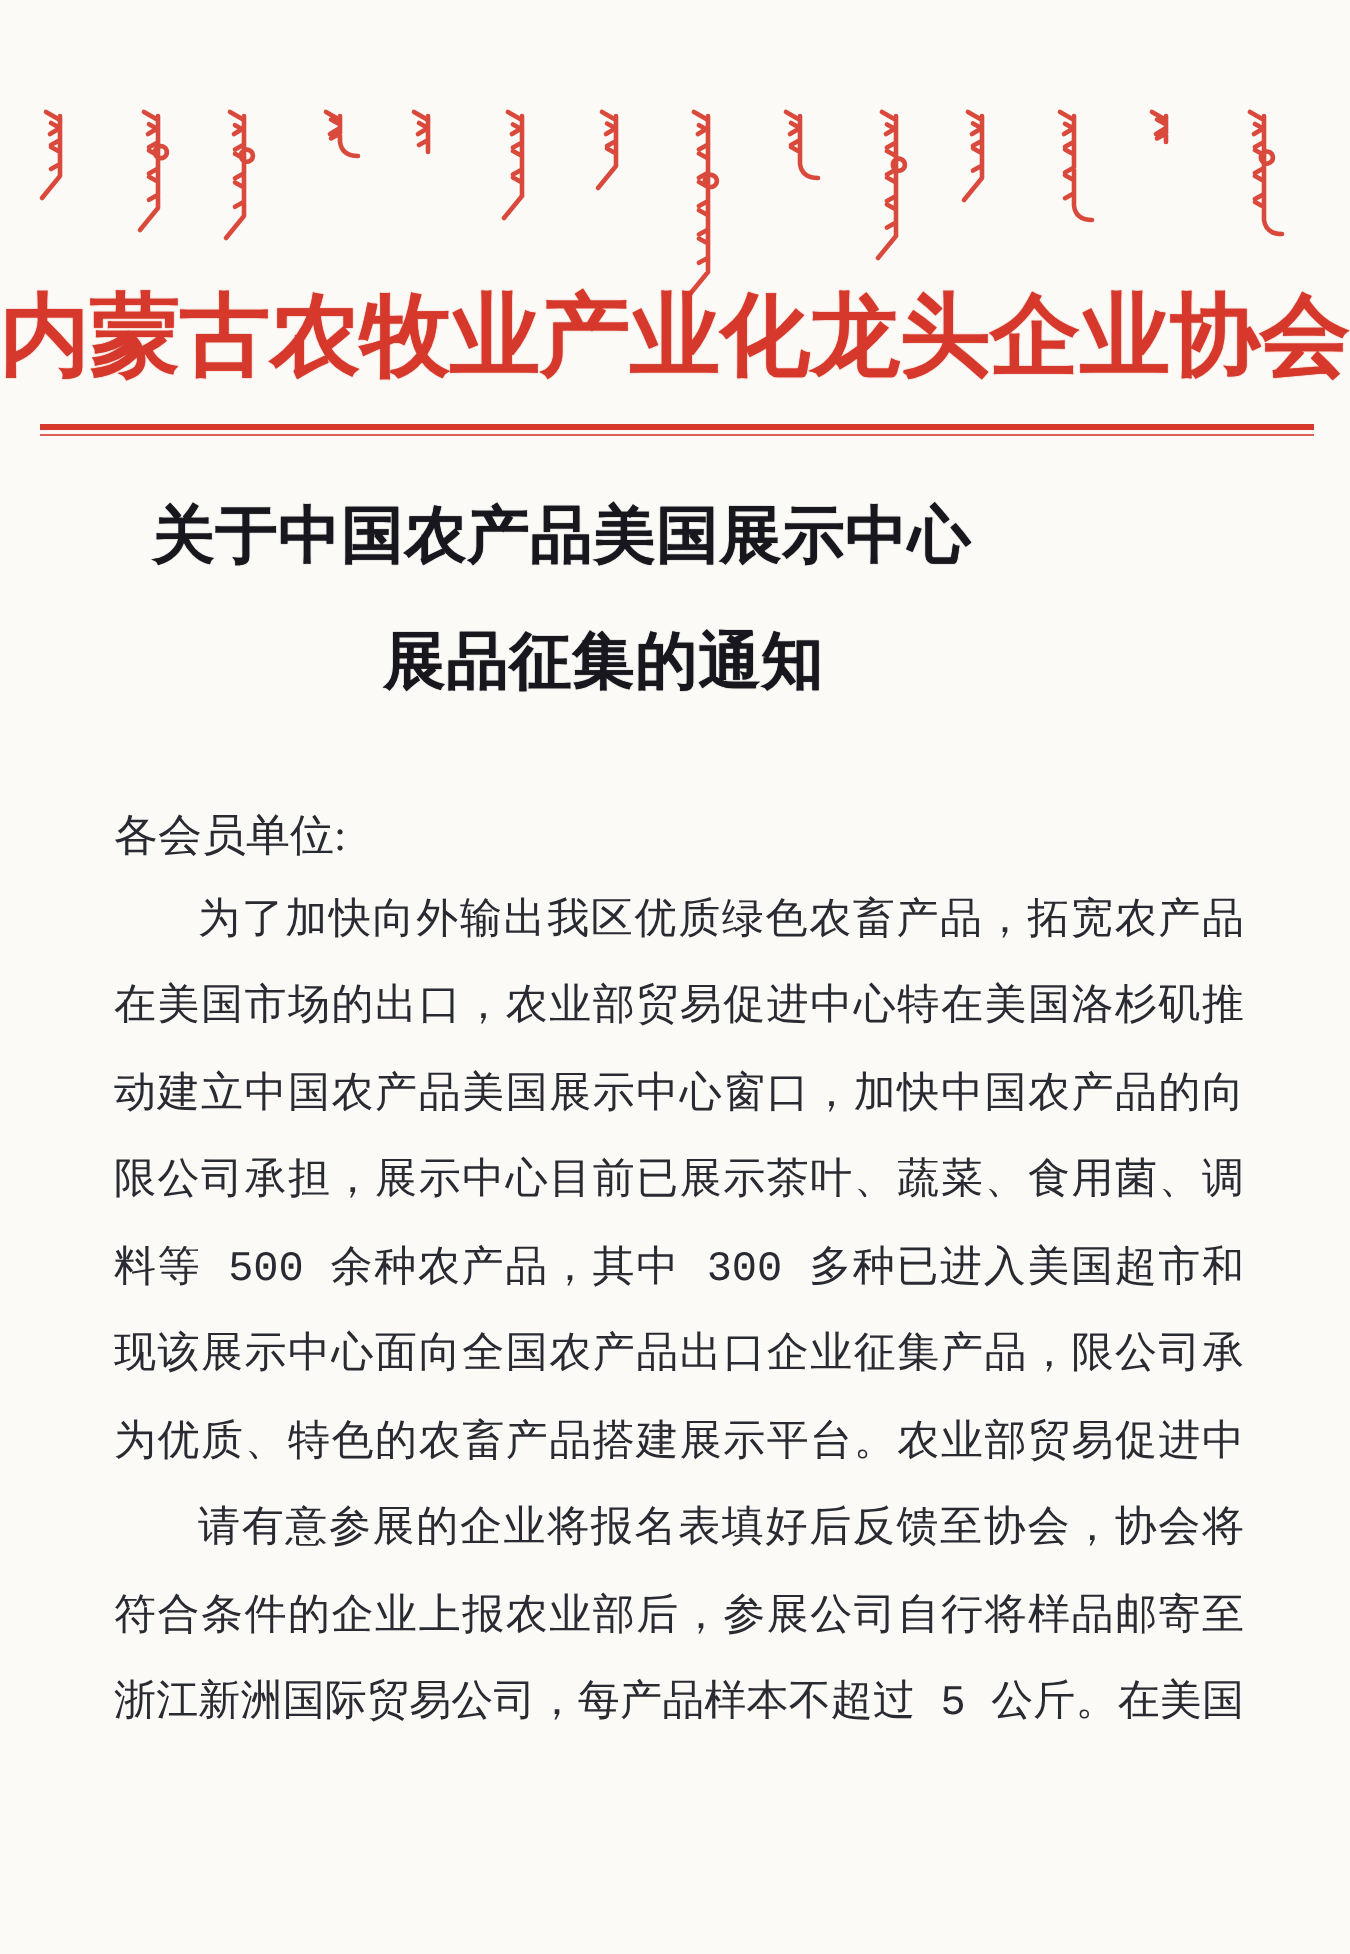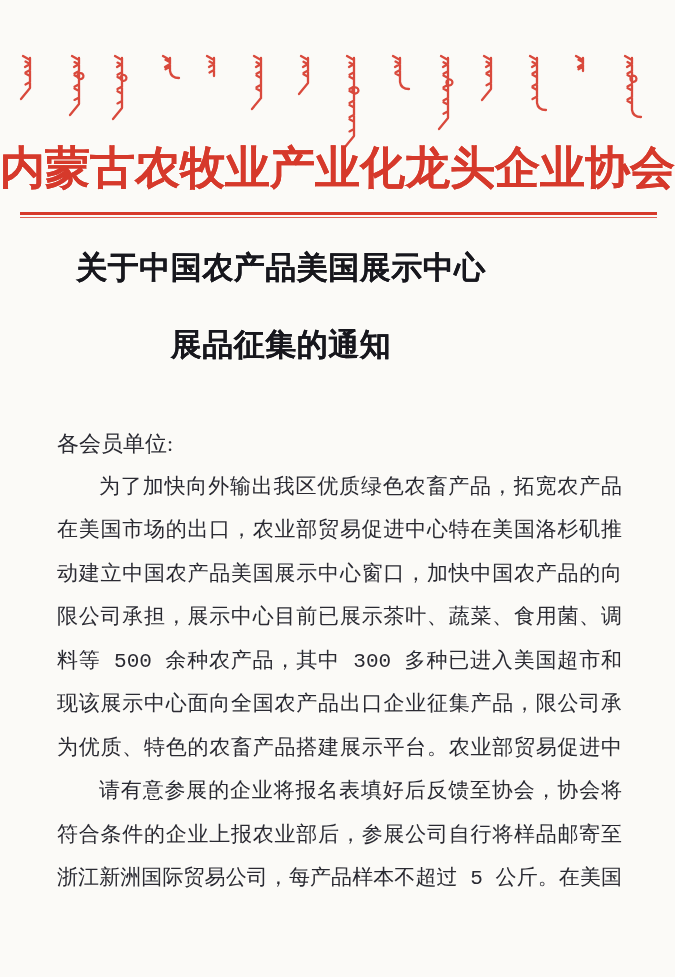--- a/index.html
+++ b/index.html
@@ -34,25 +34,25 @@
   .header-rule .thin{height:1px;margin-top:2px;background:var(--red,#d6392b);opacity:.8;}
 
   
   .doc-title{
     position:absolute;left:0;width:562px;text-align:center;
     font-size:31px;font-weight:bold;color:#17171d;
     letter-spacing:.5px;white-space:nowrap;
     text-shadow:0 0 .5px #17171d;
   }
   .doc-title.l1{top:201px;}
-  .doc-title.l2{top:278px;}
+  .doc-title.l2{top:264px;padding-left:21px;}
 
   
   .body-block{
-    position:absolute;top:376px;left:57px;width:565px;
+    position:absolute;top:350px;left:57px;width:565px;
     font-size:21px;color:#2a2a32;
   }
   .bline{
     height:43.5px;line-height:43.5px;
     white-space:nowrap;
   }
   .bline.j{
     white-space:normal;
     text-align:justify;
     text-align-last:justify;

